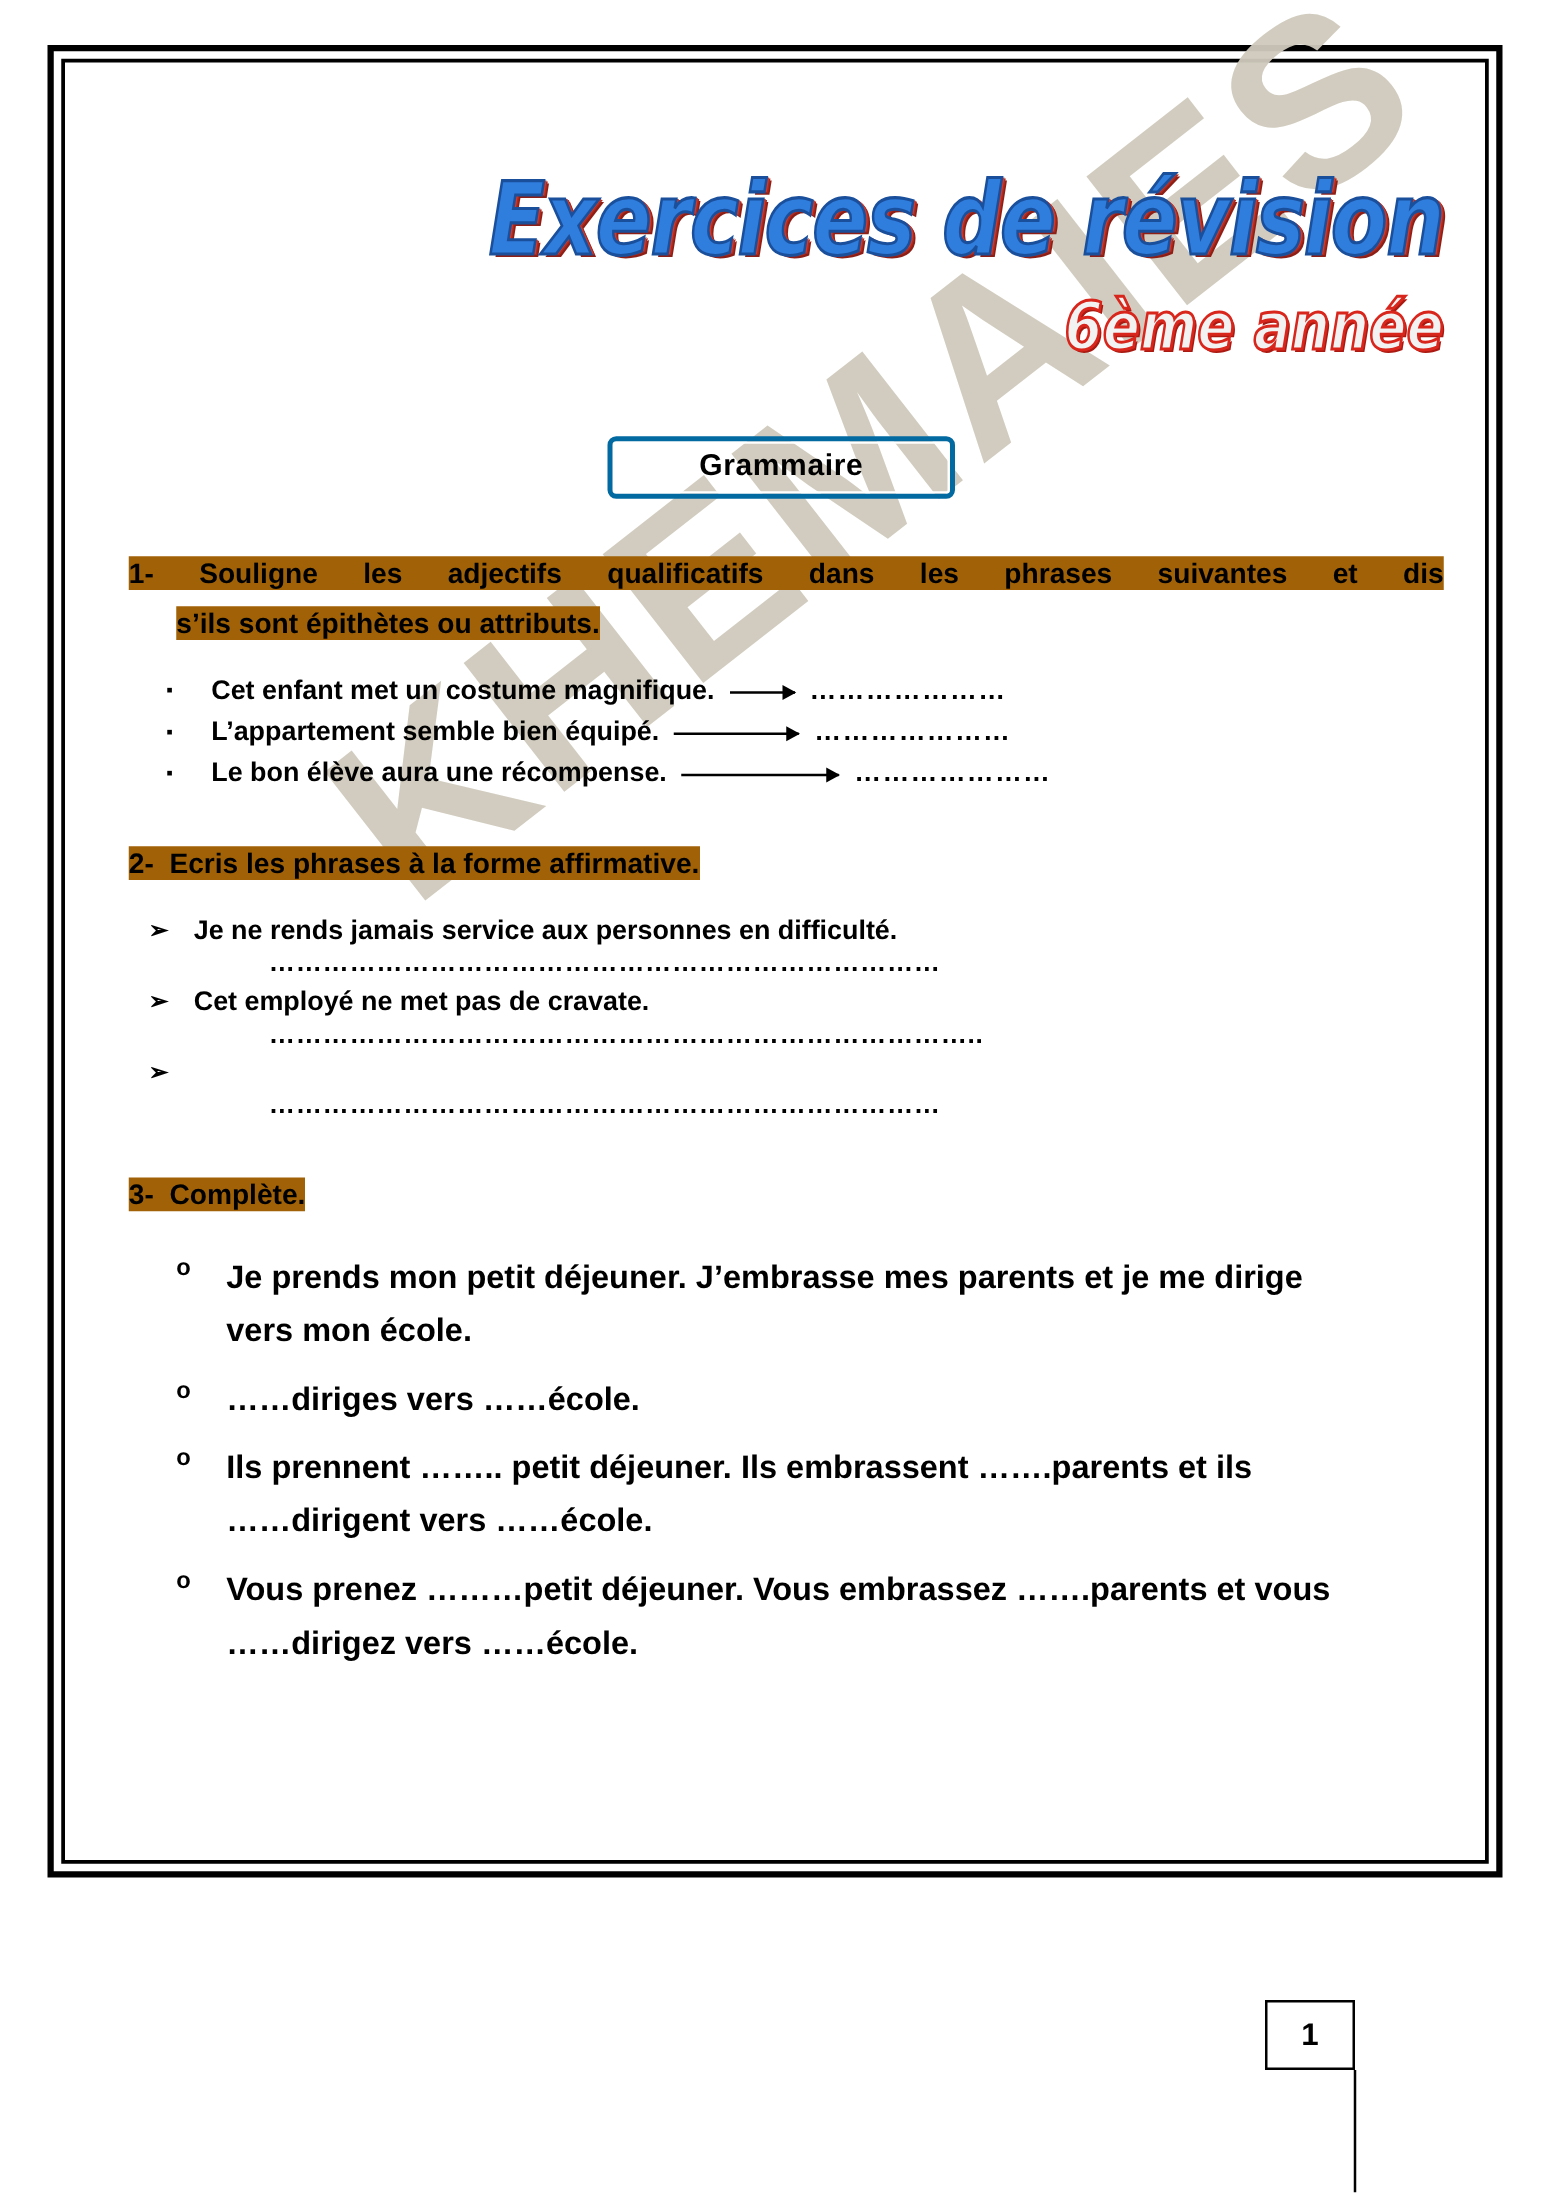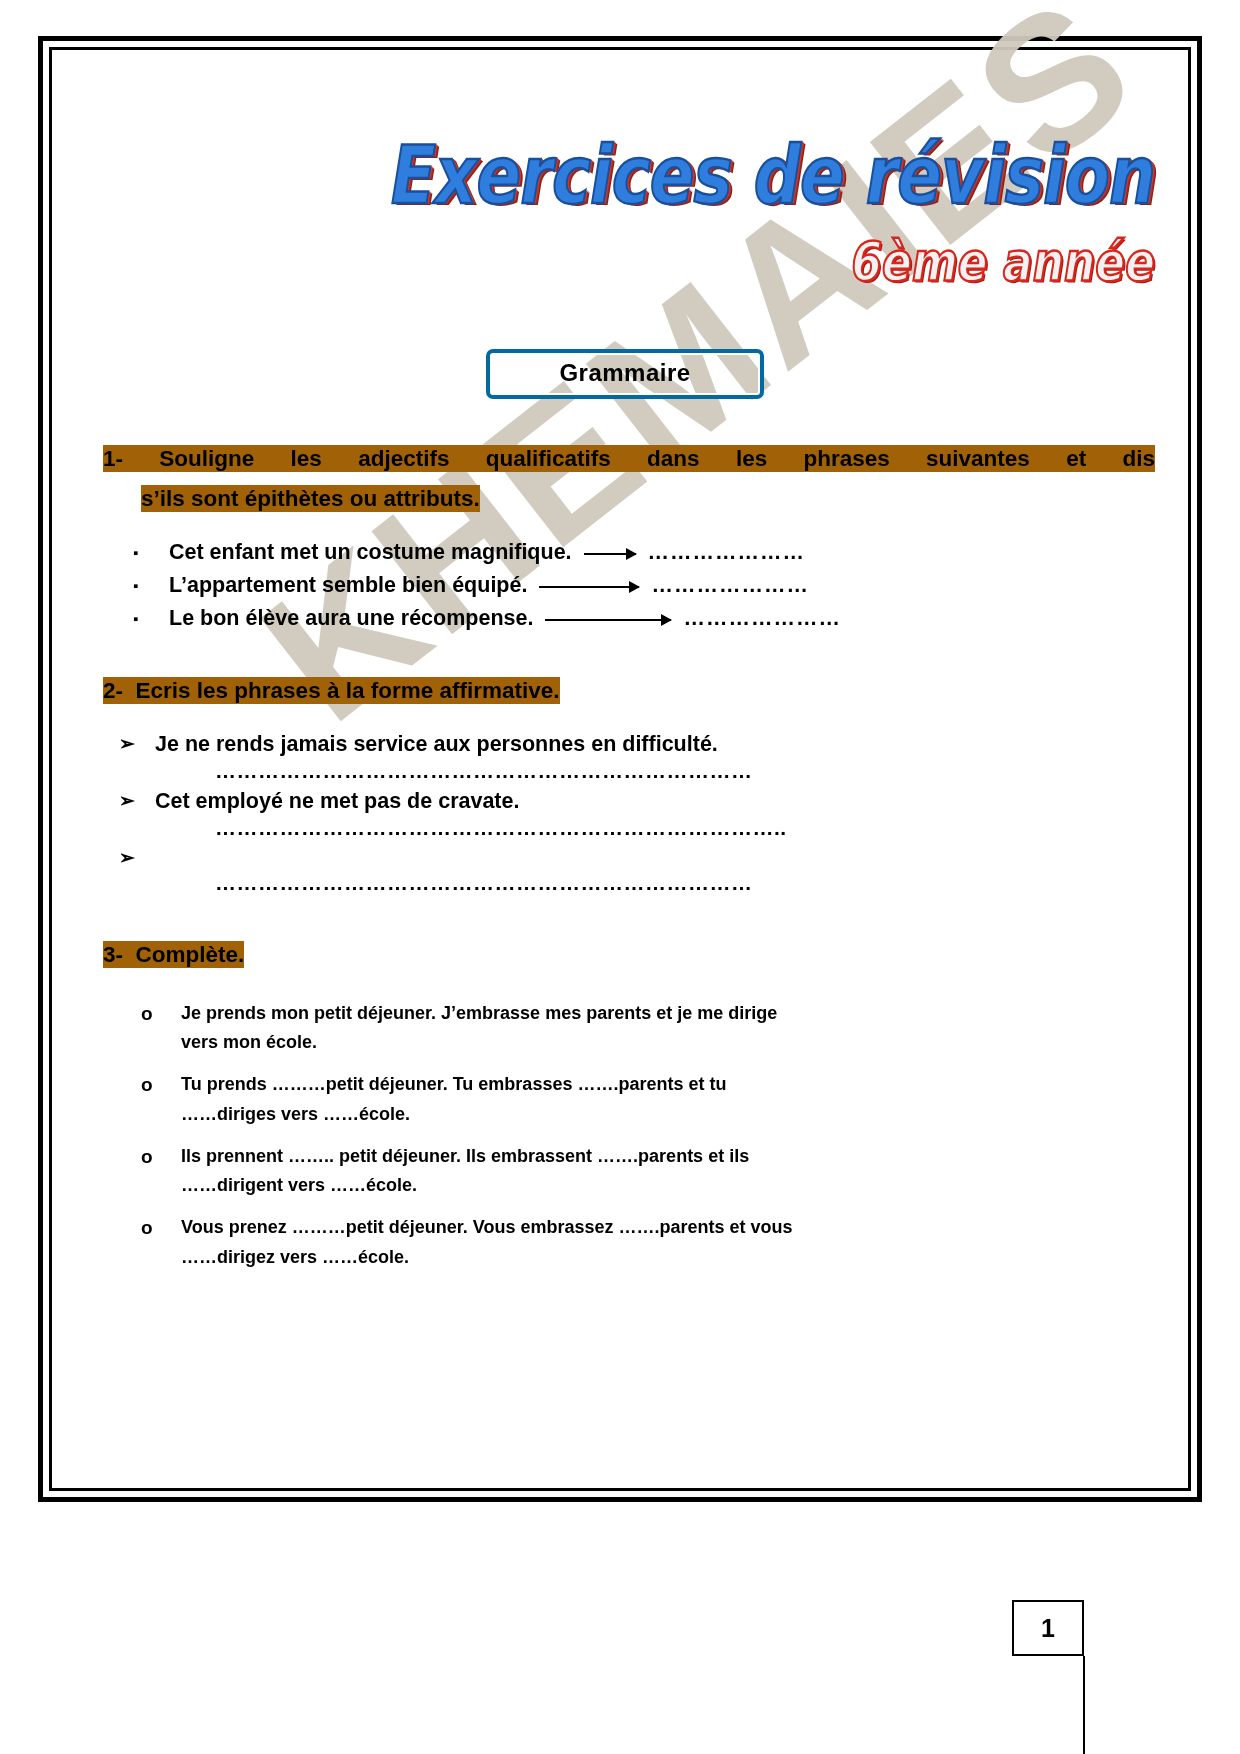--- a/index.html
+++ b/index.html
@@ -244,21 +244,21 @@
   }
   .o-item .circ {
     width: 40px;
     flex: 0 0 40px;
     font-size: 19px;
     font-weight: bold;
     line-height: 1.6;
   }
   .o-item .otxt {
     flex: 1 1 auto;
-    font-size: 18px;
+    font-size: 26px;
     font-weight: bold;
     line-height: 1.65;
   }
   .o-item .otxt .l2 {
     display: block;
   }
 
   
   .page-num-box {
     position: absolute;
@@ -379,21 +379,20 @@
           <div class="o-item">
             <span class="circ">o</span>
             <span class="otxt">
               <span>Je  prends  mon petit déjeuner. J’embrasse mes parents et  je  me dirige</span>
               <span class="l2">vers mon école.</span>
             </span>
           </div>
           <div class="o-item">
             <span class="circ">o</span>
             <span class="otxt">
-              <span>Tu prends ………petit déjeuner. Tu embrasses …….parents et  tu</span>
               <span class="l2">……diriges vers  ……école.</span>
             </span>
           </div>
           <div class="o-item">
             <span class="circ">o</span>
             <span class="otxt">
               <span>Ils  prennent …….. petit déjeuner. Ils embrassent …….parents et  ils</span>
               <span class="l2">……dirigent  vers  ……école.</span>
             </span>
           </div>

